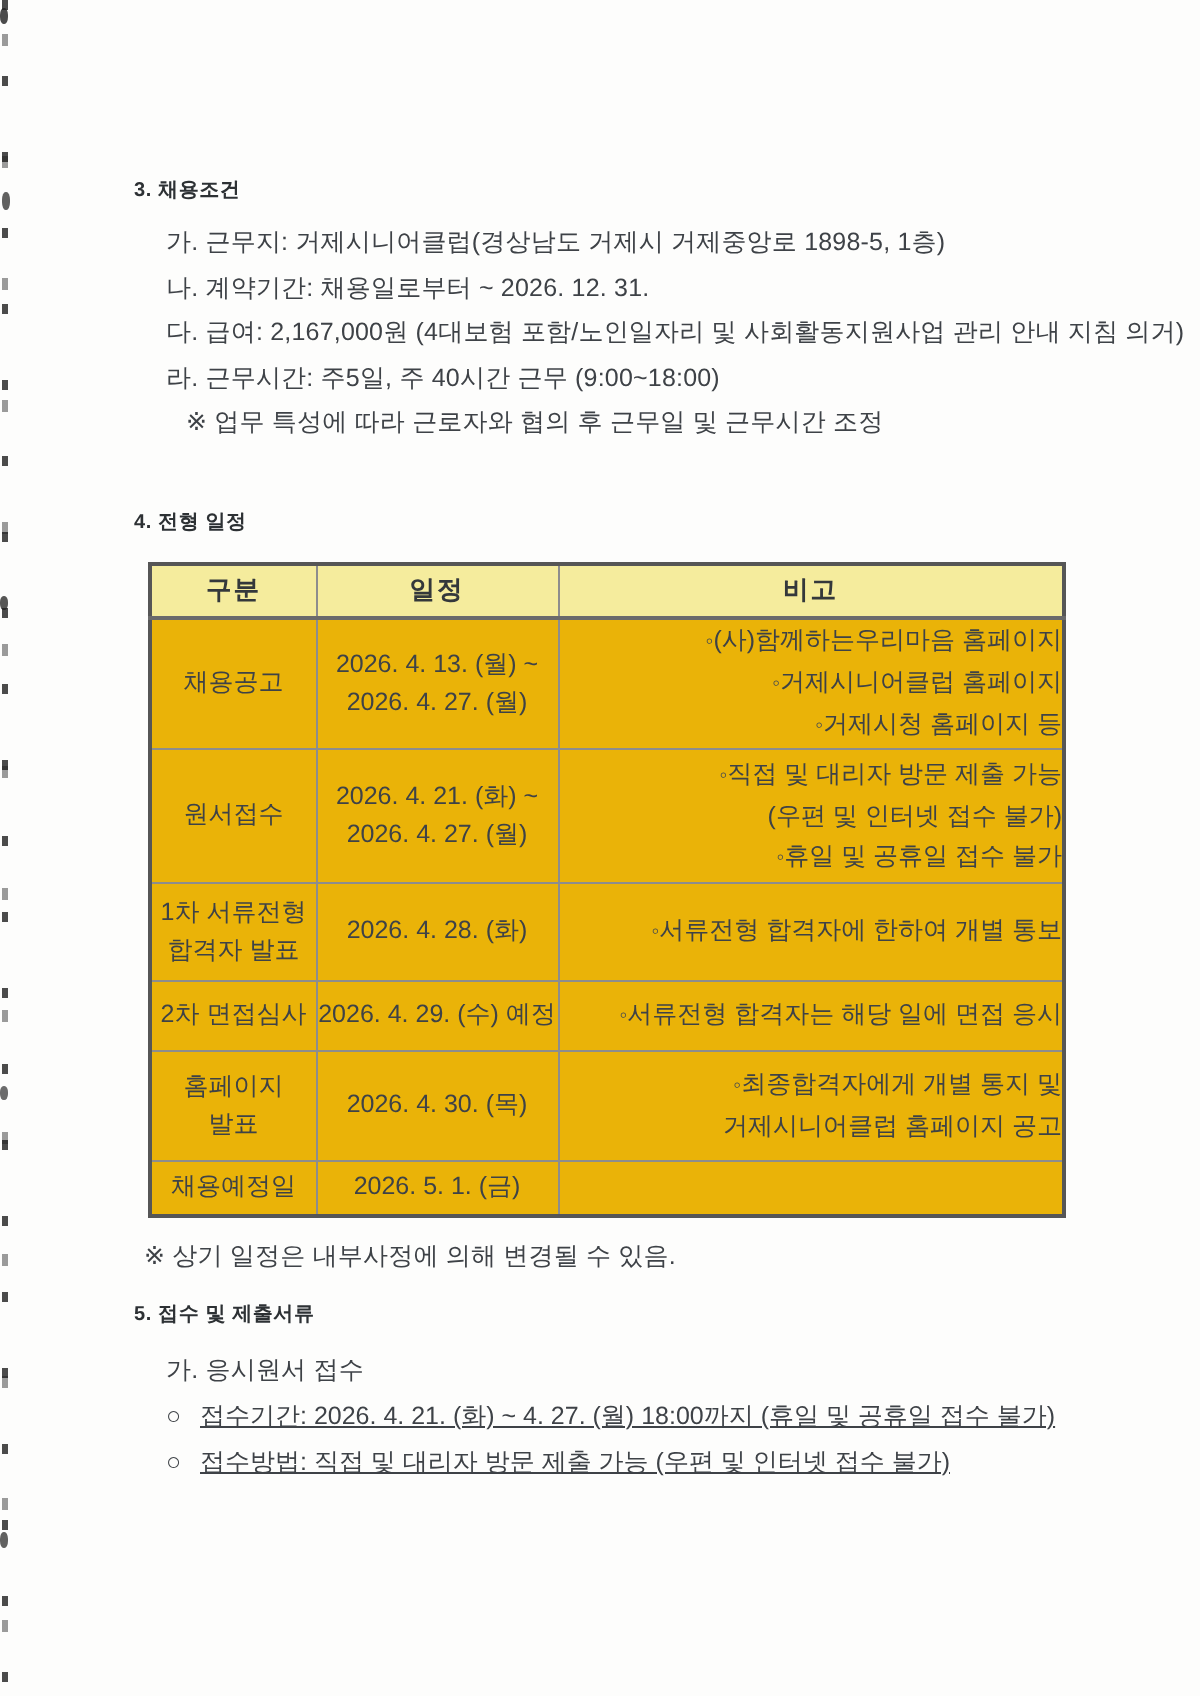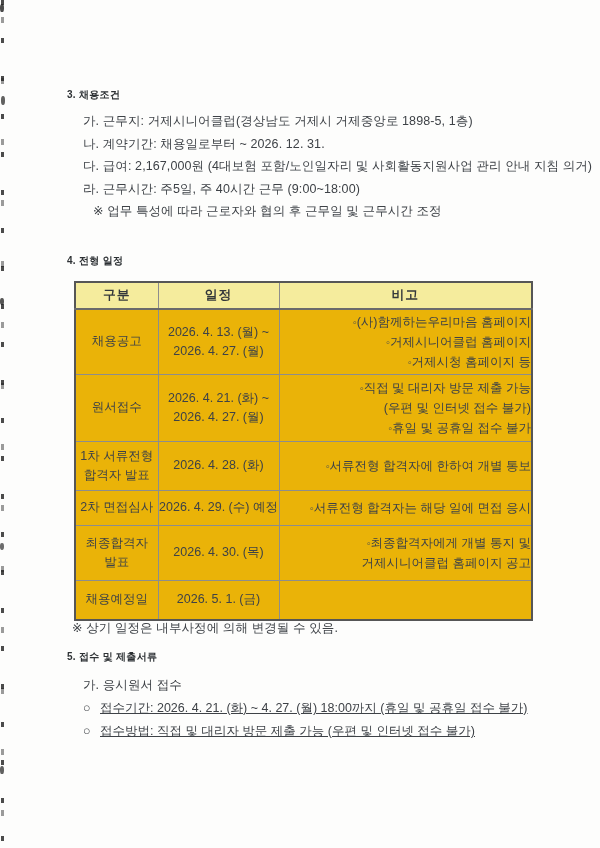--- a/index.html
+++ b/index.html
@@ -30,21 +30,21 @@
   table.sched th, table.sched td{border:1px solid #8d8d8d;padding:0;}
   table.sched th{
     height:25px;background:#f5ec9d;font-size:12.8px;font-weight:bold;
     color:#34383b;text-align:center;letter-spacing:1px;
     border-bottom:2px solid #6a6a6a;
   }
   td.c-cat{width:83px;text-align:center;vertical-align:middle;line-height:19px;}
   td.c-sch{width:121px;text-align:center;vertical-align:middle;line-height:19px;}
   td.c-notes{width:253px;text-align:right;vertical-align:middle;padding:2px 4px 2px 10px;}
   tr.r1{height:65px;} tr.r2{height:67px;} tr.r3{height:49px;margin-left:47px;}
-  tr.r4{height:35px;} tr.r5{height:55px;} tr.r6{height:40px;}
+  tr.r4{height:35px;} tr.r5{height:55px;} tr.r6{height:28px;}
   .nline{line-height:20px;white-space:nowrap;}
   .nline .blt{display:inline-block;width:13px;color:#484c50;font-size:11px;}
   .nline.cont{padding-left:13px;}
   .b-line{margin:0;line-height:22.8px;white-space:nowrap;}
   .b-line .circ{display:inline-block;width:17px;color:#43474b;}
 </style>
 </head>
 <body>
 
 <div class="page">
@@ -128,21 +128,21 @@
         </td>
         <td class="c-sch">
           <div>2026. 4. 29. (수) 예정</div>
         </td>
         <td class="c-notes">
           <div class="nline"><span class="blt">◦</span><span>서류전형 합격자는 해당 일에 면접 응시</span></div>
         </td>
       </tr>
       <tr class="r5">
         <td class="c-cat">
-          <div>최종합격자</div>
+          <div>홈페이지</div>
           <div>발표</div>
         </td>
         <td class="c-sch">
           <div>2026. 4. 30. (목)</div>
         </td>
         <td class="c-notes">
           <div class="nline"><span class="blt">◦</span><span>최종합격자에게 개별 통지 및</span></div>
           <div class="nline cont"><span>거제시니어클럽 홈페이지 공고</span></div>
         </td>
       </tr>

